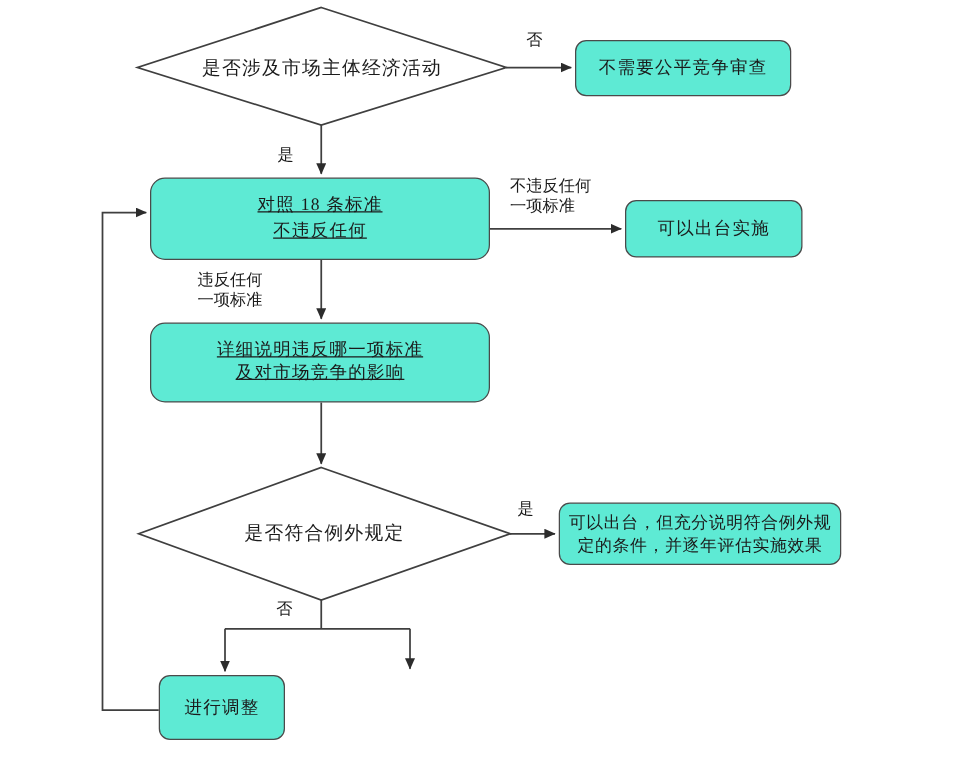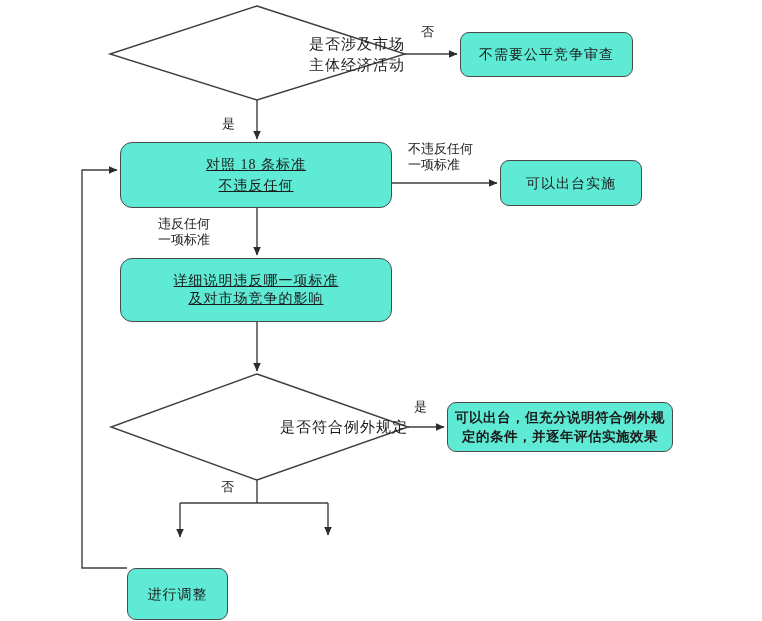--- a/index.html
+++ b/index.html
@@ -32,43 +32,43 @@
     text-align: center;
     font-size: 14px;
     letter-spacing: 1px;
     line-height: 19px;
     color: #1b1b1b;
   }
   .node.big-radius { border-radius: 12px; text-decoration: underline; }
   .diamond-label {
     position: absolute;
     display: flex;
-    flex-direction: column;
-    align-items: flex-end;
+    flex-direction: row;
+    align-items: center;
     justify-content: center;
     text-align: center;
     font-size: 15px;
     letter-spacing: 1px;
     line-height: 21px;
     pointer-events: none;
   }
   .edge-label {
     position: absolute;
     font-size: 13px;
     line-height: 16px;
     color: #1b1b1b;
     white-space: nowrap;
   }
   .edge-label.center { text-align: left; }
   #node-no-review     { left: 460px; top: 32px;  width: 173px; height: 45px; }
   #node-check         { left: 120px; top: 142px; width: 272px; height: 66px; line-height: 21px; }
   #node-implement     { left: 500px; top: 160px; width: 142px; height: 46px; }
   #node-explain       { left: 120px; top: 258px; width: 272px; height: 64px; line-height: 18px; }
-  #node-exception-ok  { left: 447px; top: 402px; width: 226px; height: 50px; font-size: 13.5px; letter-spacing: 0.5px; line-height: 19px; font-weight: bold; }
-  #node-adjust        { left: 127px; top: 540px; width: 101px; height: 52px; margin-top: 28px; }
+  #node-exception-ok  { left: 447px; top: 402px; width: 226px; height: 50px; font-size: 13.5px; letter-spacing: 0.5px; line-height: 19px; }
+  #node-adjust        { left: 127px; top: 540px; width: 101px; height: 52px; }
   #node-forbid        { left: 285px; top: 538px; width: 102px; height: 52px; }
   #d1-label { left: 110px; top: 10px;  width: 295px; height: 90px; }
   #d2-label { left: 111px; top: 374px; width: 297px; height: 106px; }
   #label-market-no    { left: 421px; top: 24px; }
   #label-market-yes   { left: 222px; top: 116px; }
   #label-pass         { left: 408px; top: 141px; }
   #label-violate      { left: 158px; top: 216px; width: 92px; }
   #label-exception-yes{ left: 414px; top: 399px; }
   #label-exception-no { left: 221px; top: 479px; }
 </style>

